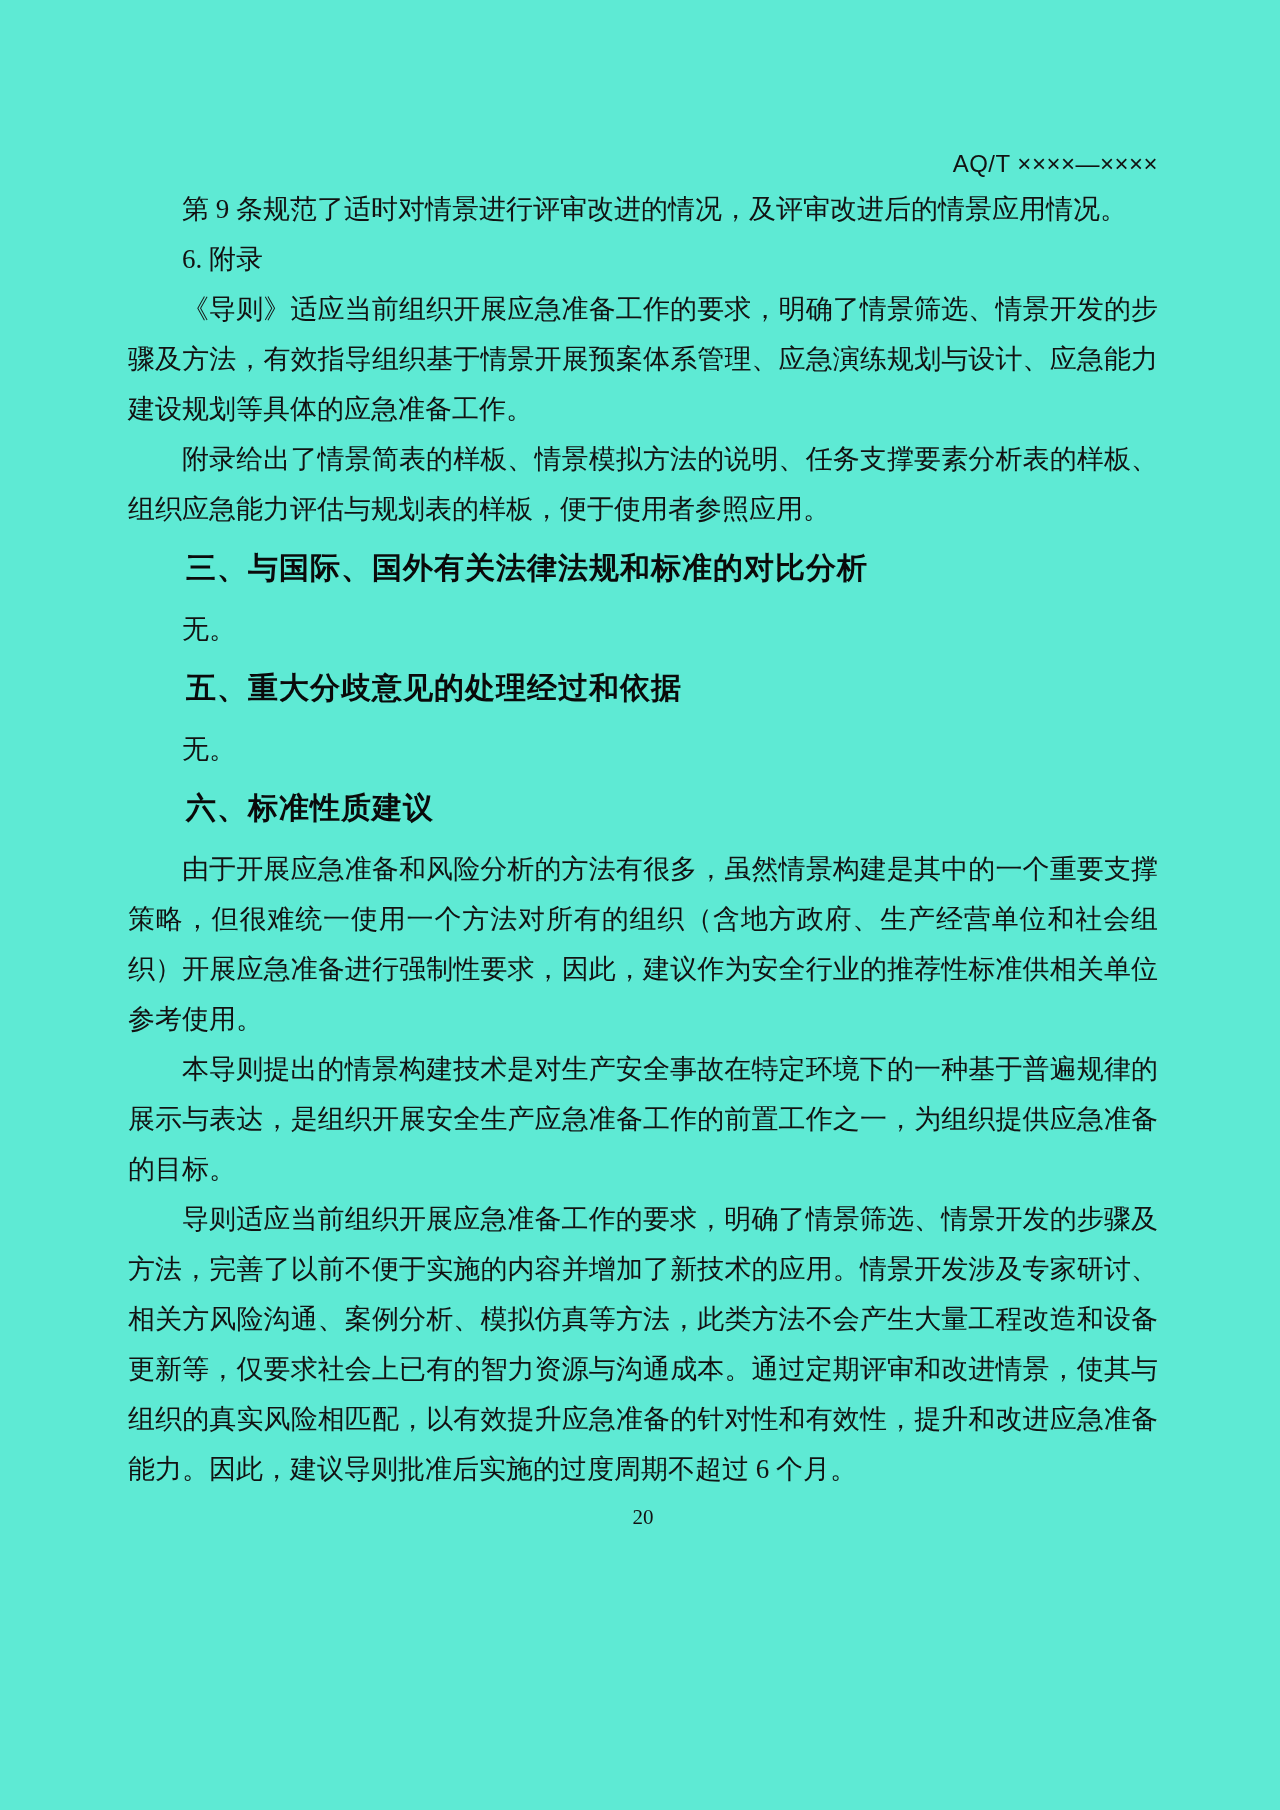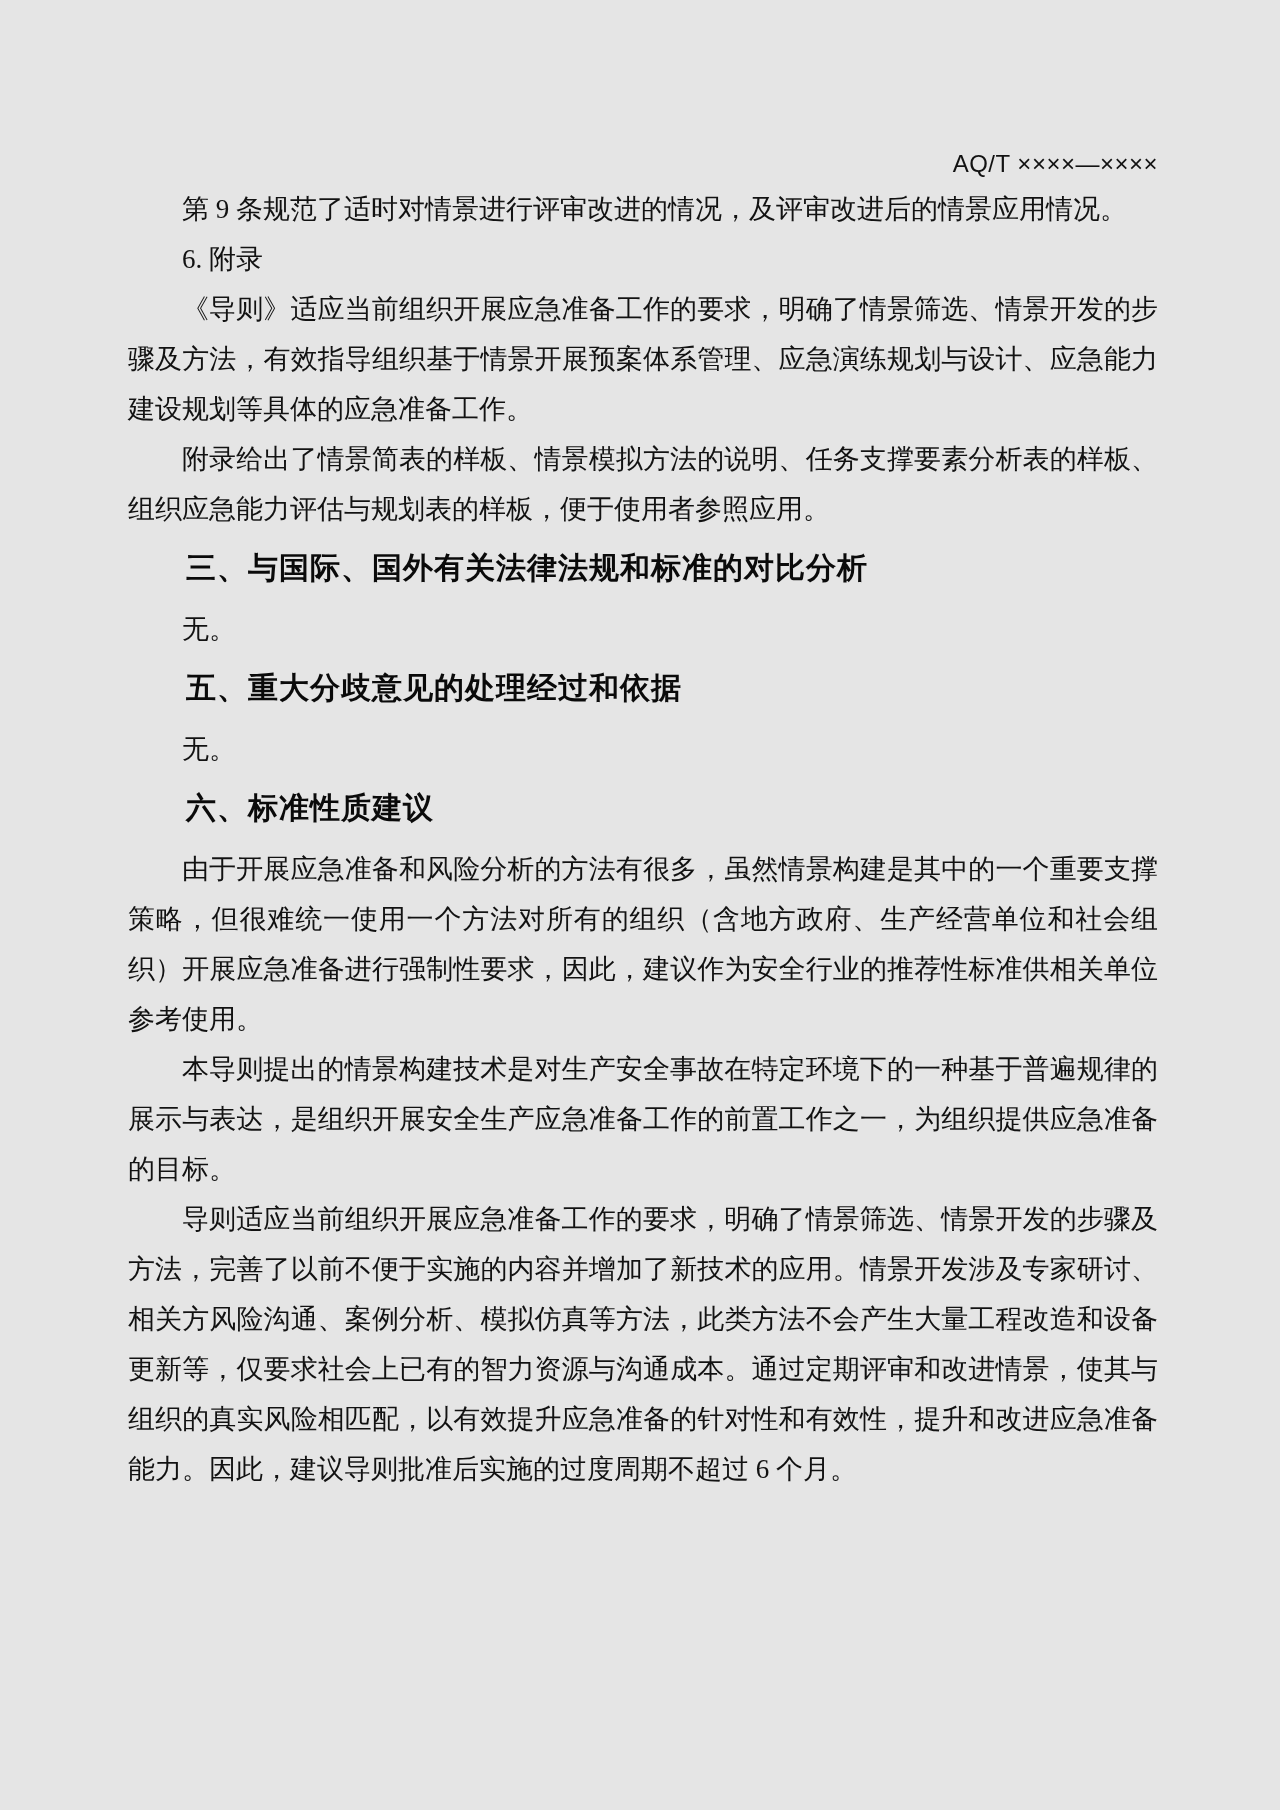--- a/index.html
+++ b/index.html
@@ -4,21 +4,21 @@
 <style>
   html, body {
     margin: 0;
     padding: 0;
     background: #ffffff;
   }
   .page {
     position: relative;
     width: 1280px;
     height: 1810px;
-    background: #e5e5e5;
+    background: #5eead4;
     box-sizing: border-box;
     padding: 150px 122px 0 128px;
     color: #121212;
   }
   .doc-header {
     text-align: right;
     font-family: "Liberation Sans", "DejaVu Sans", sans-serif;
     font-size: 24px;
     line-height: 28px;
     letter-spacing: 0.5px;
@@ -80,14 +80,15 @@
     <p class="body-par">无。</p>
 
     <h2 class="section-heading">六、标准性质建议</h2>
     <p class="body-par">由于开展应急准备和风险分析的方法有很多，虽然情景构建是其中的一个重要支撑策略，但很难统一使用一个方法对所有的组织（含地方政府、生产经营单位和社会组织）开展应急准备进行强制性要求，因此，建议作为安全行业的推荐性标准供相关单位参考使用。</p>
 
     <p class="body-par">本导则提出的情景构建技术是对生产安全事故在特定环境下的一种基于普遍规律的展示与表达，是组织开展安全生产应急准备工作的前置工作之一，为组织提供应急准备的目标。</p>
     <p class="body-par">导则适应当前组织开展应急准备工作的要求，明确了情景筛选、情景开发的步骤及方法，完善了以前不便于实施的内容并增加了新技术的应用。情景开发涉及专家研讨、相关方风险沟通、案例分析、模拟仿真等方法，此类方法不会产生大量工程改造和设备更新等，仅要求社会上已有的智力资源与沟通成本。通过定期评审和改进情景，使其与组织的真实风险相匹配，以有效提升应急准备的针对性和有效性，提升和改进应急准备能力。因此，建议导则批准后实施的过度周期不超过 6 个月。</p>
 
   </div>
 
+  <div class="page-number">20</div>
 
 </div>
 
 </body></html>

